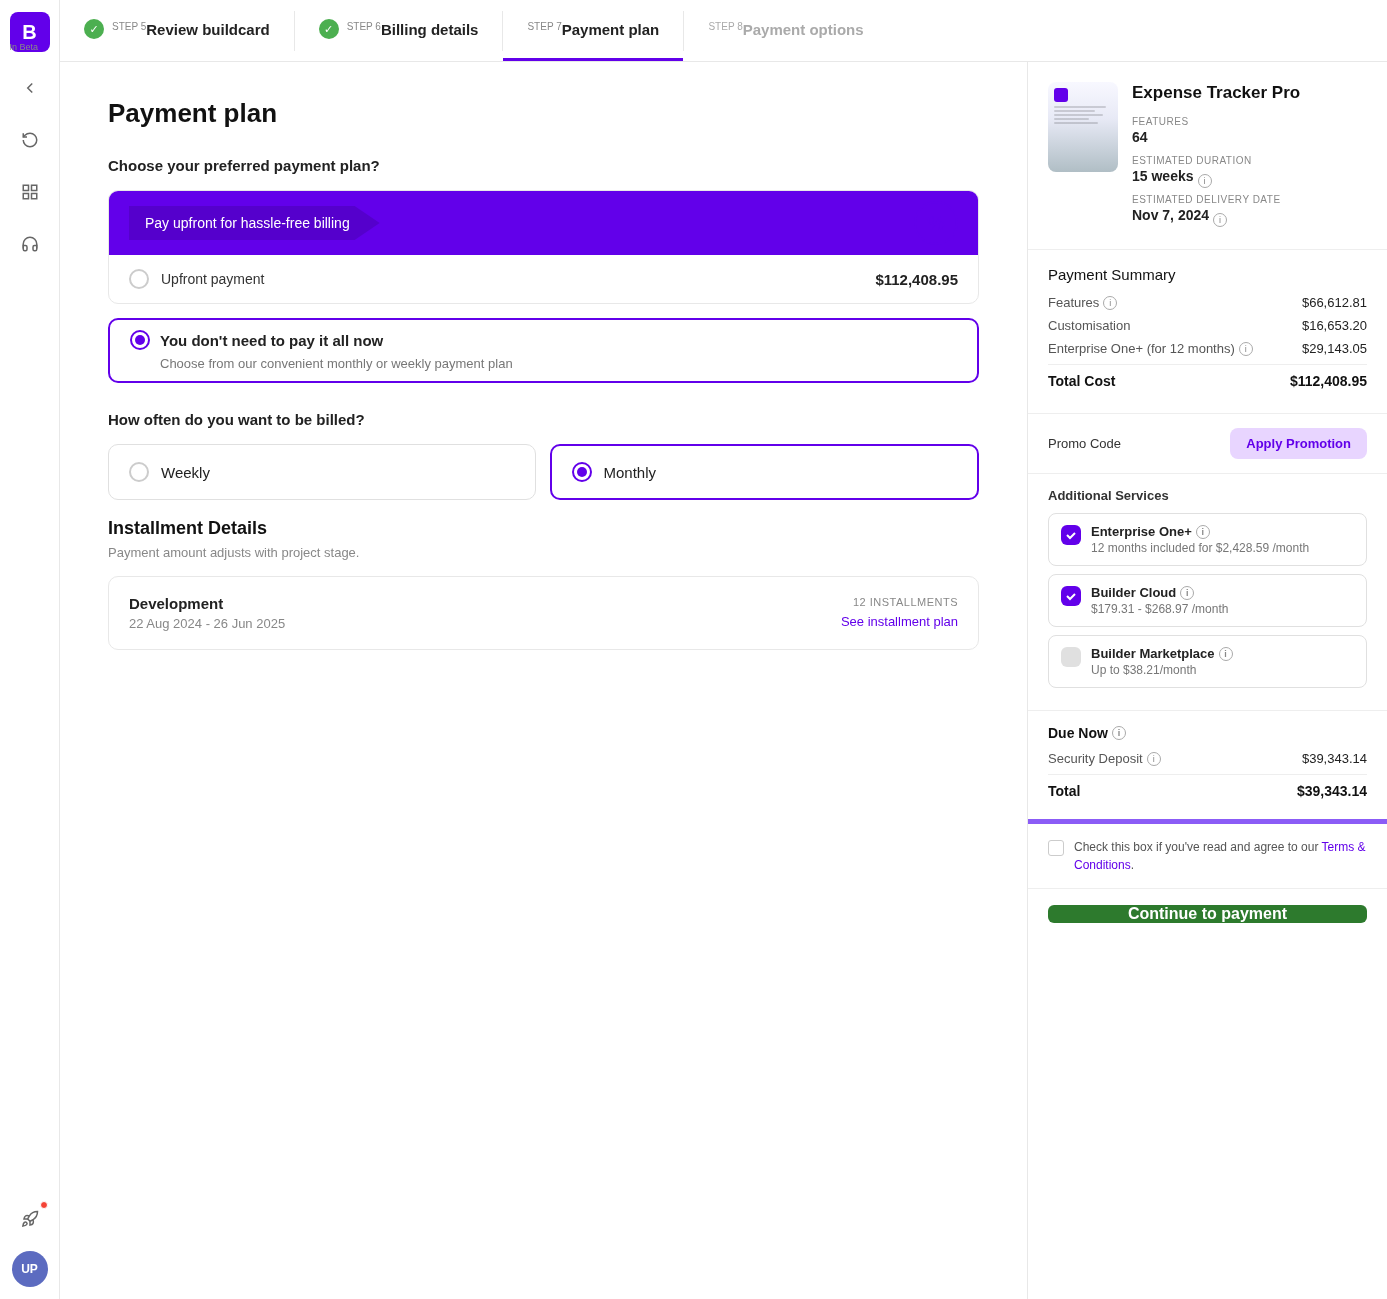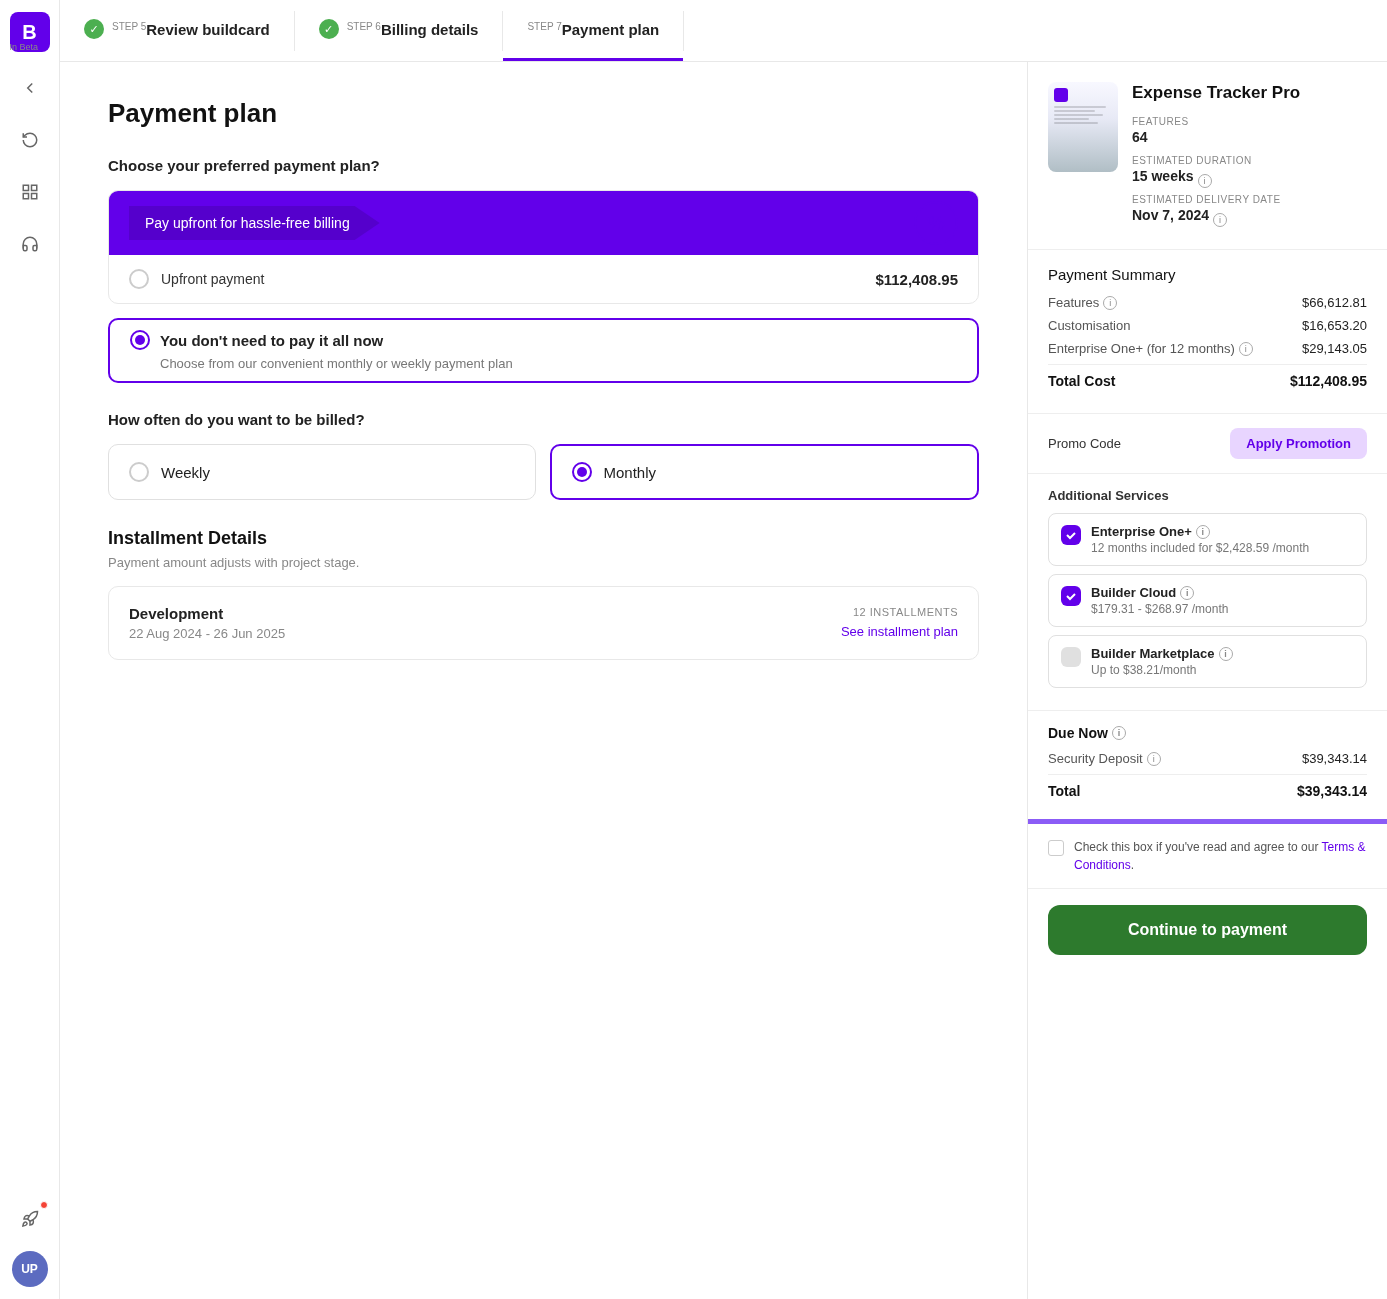--- a/index.html
+++ b/index.html
@@ -248,21 +248,21 @@
     .installment-subtitle {
       font-size: 13px;
       color: #777;
       margin-left: 30px;
     }
 
     
     .billing-options {
       display: flex;
       gap: 14px;
-      margin-bottom: 28px;
+      margin-bottom: 18px;
     }
     .billing-option {
       flex: 1;
       border: 1px solid #e0e0e0;
       border-radius: 10px;
       padding: 16px 20px;
       display: flex;
       align-items: center;
       gap: 12px;
       cursor: pointer;
@@ -603,22 +603,21 @@
       color: #6200ea;
       text-decoration: none;
     }
 
     
     .continue-btn {
       margin: 16px 20px;
       background: #2d7a2d;
       color: white;
       border: none;
-      border-radius: 12px;
-      padding: 16px;
+      border-radius: 6px;
       font-size: 16px;
       font-weight: 700;
       cursor: pointer;
       width: calc(100% - 40px);
     }
   </style>
 </head>
 <body>
 
 <div class="sidebar">
@@ -690,20 +689,26 @@
       </div>
     </div>
     <div class="step-divider"></div>
     <div class="step-item active">
       <div class="step-label">
         <span class="step-number">STEP 7</span>
         <span class="step-name">Payment plan</span>
       </div>
     </div>
     <div class="step-divider"></div>
+    <div class="step-item inactive">
+      <div class="step-label">
+        <span class="step-number">STEP 8</span>
+        <span class="step-name">Payment options</span>
+      </div>
+    </div>
   </div>
 
   <div class="content-area">
 
     <div class="left-panel">
       <h1 class="page-title">Payment plan</h1>
 
       <div class="section-label">Choose your preferred payment plan?</div>
 
       <div class="payment-option-card">

